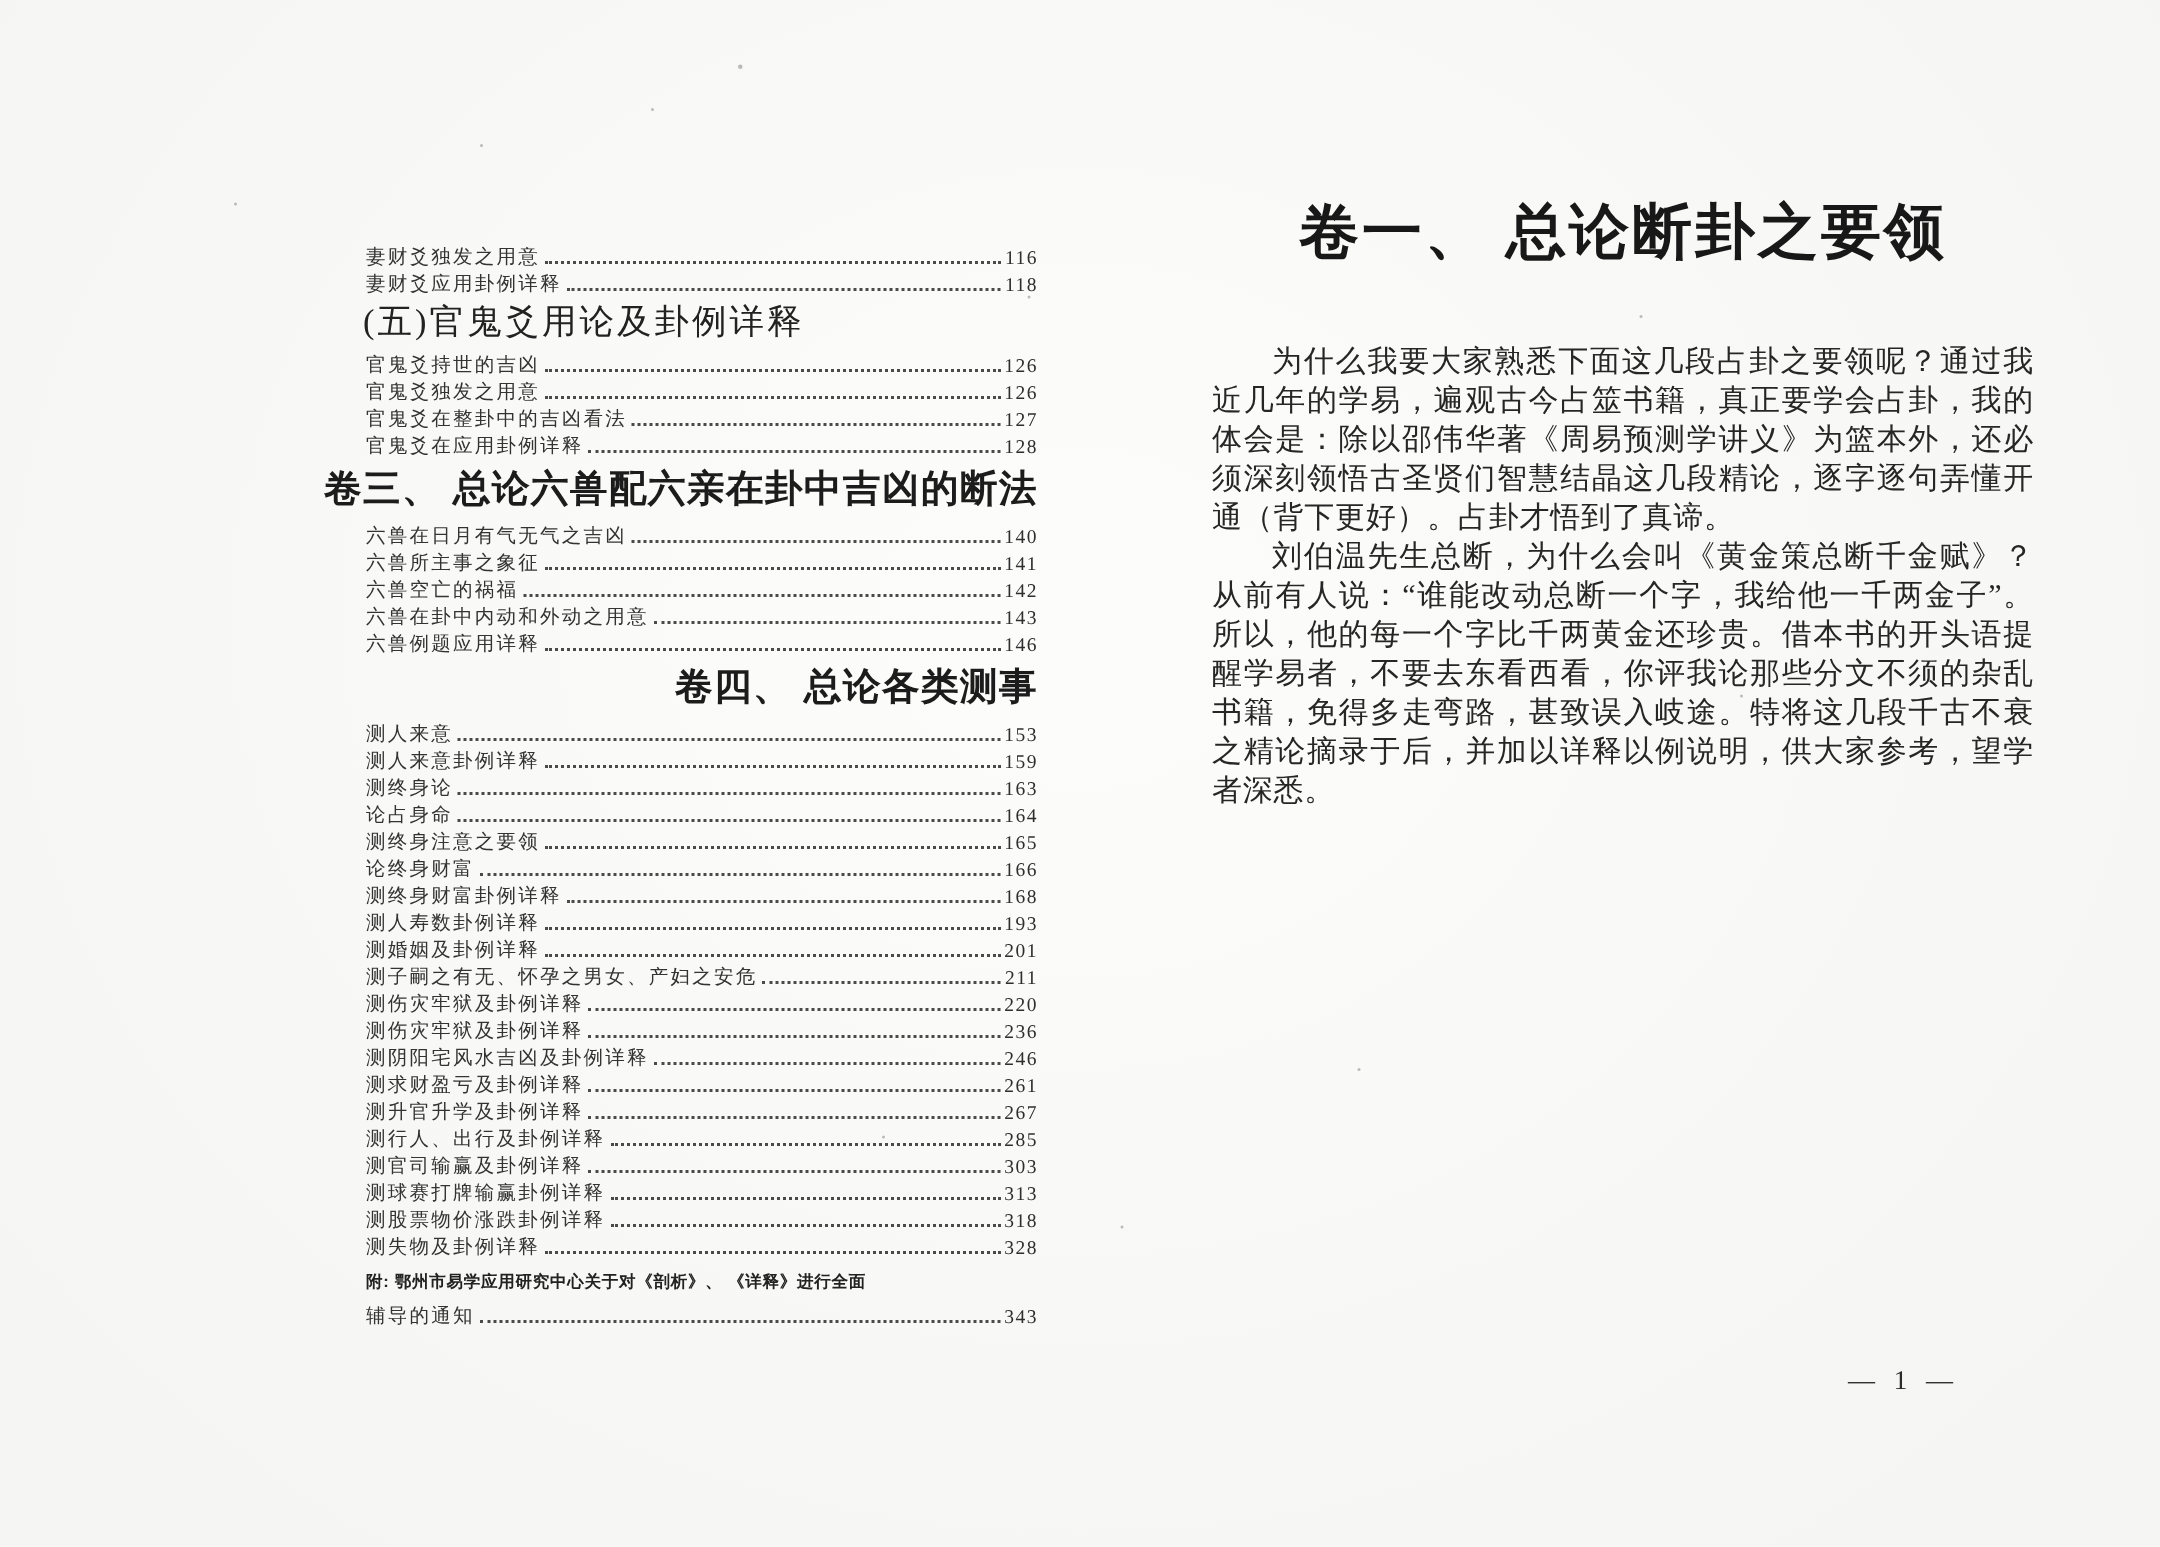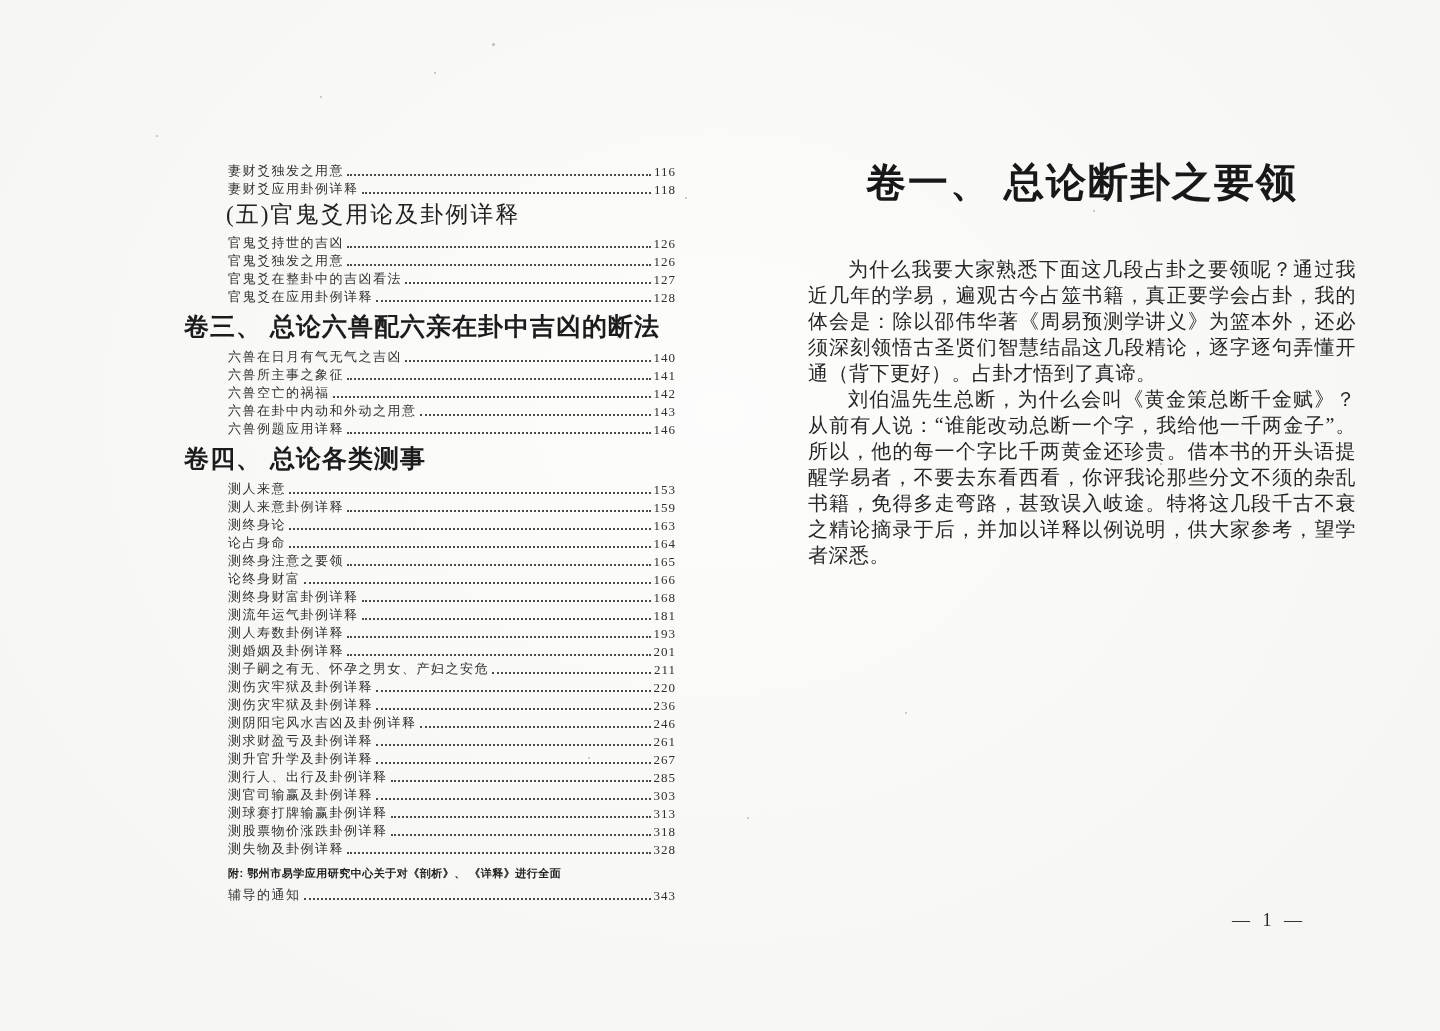--- a/index.html
+++ b/index.html
@@ -14,21 +14,21 @@
     position: relative;
     width: 1440px; height: 1031px;
     background:
       radial-gradient(ellipse at 50% 40%, rgba(255,255,255,0.6), rgba(0,0,0,0.015) 85%),
       #f9f9f7;
   }
 
   
   #toc {
     position: absolute;
-    left: 184px; top: 162px;
+    left: 200px; top: 162px;
     width: 492px;
   }
   .toc-item {
     display: flex;
     align-items: flex-end;
     height: 18px;
     font-size: 13px;
     letter-spacing: 1.5px;
     padding-left: 44px;
     color: #333;
@@ -59,39 +59,39 @@
   }
   .toc-h1 {
     font-family: "Liberation Sans", "DejaVu Sans", sans-serif;
     font-size: 25px;
     font-weight: 700;
     letter-spacing: 1px;
     margin: 5px 0 7px;
     line-height: 30px;
     color: #1c1c1c;
     white-space: nowrap;
+    text-align: right;
   }
   .toc-plain {
     font-family: "Liberation Sans", "DejaVu Sans", sans-serif;
     font-size: 11px;
     font-weight: 600;
     letter-spacing: 0.5px;
     padding-left: 44px;
     margin: 4px 0 2px;
     line-height: 22px;
     color: #222;
     white-space: nowrap;
   }
 
   
   #chapter {
     position: absolute;
     left: 808px; top: 130px;
     width: 548px;
-    margin-top: 28px;
   }
   .chapter-title {
     margin: 0 0 48px;
     text-align: center;
     font-size: 40px;
     font-weight: 700;
     letter-spacing: 2px;
     line-height: 50px;
     color: #181818;
     white-space: nowrap;
@@ -214,25 +214,20 @@
         </div>
         <div class="toc-item">
           <span class="toc-label">论终身财富</span>
           <span class="leader"></span>
           <span class="toc-page">166</span>
         </div>
         <div class="toc-item">
           <span class="toc-label">测终身财富卦例详释</span>
           <span class="leader"></span>
           <span class="toc-page">168</span>
-        </div>
-        <div class="toc-item">
-          <span class="toc-label">测流年运气卦例详释</span>
-          <span class="leader"></span>
-          <span class="toc-page">181</span>
         </div>
         <div class="toc-item">
           <span class="toc-label">测人寿数卦例详释</span>
           <span class="leader"></span>
           <span class="toc-page">193</span>
         </div>
         <div class="toc-item">
           <span class="toc-label">测婚姻及卦例详释</span>
           <span class="leader"></span>
           <span class="toc-page">201</span>

